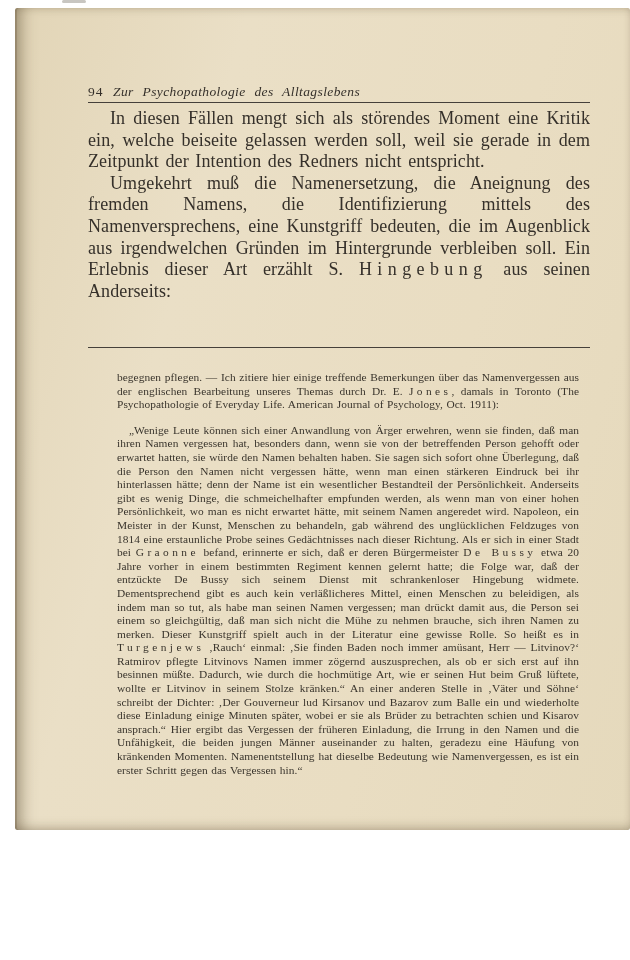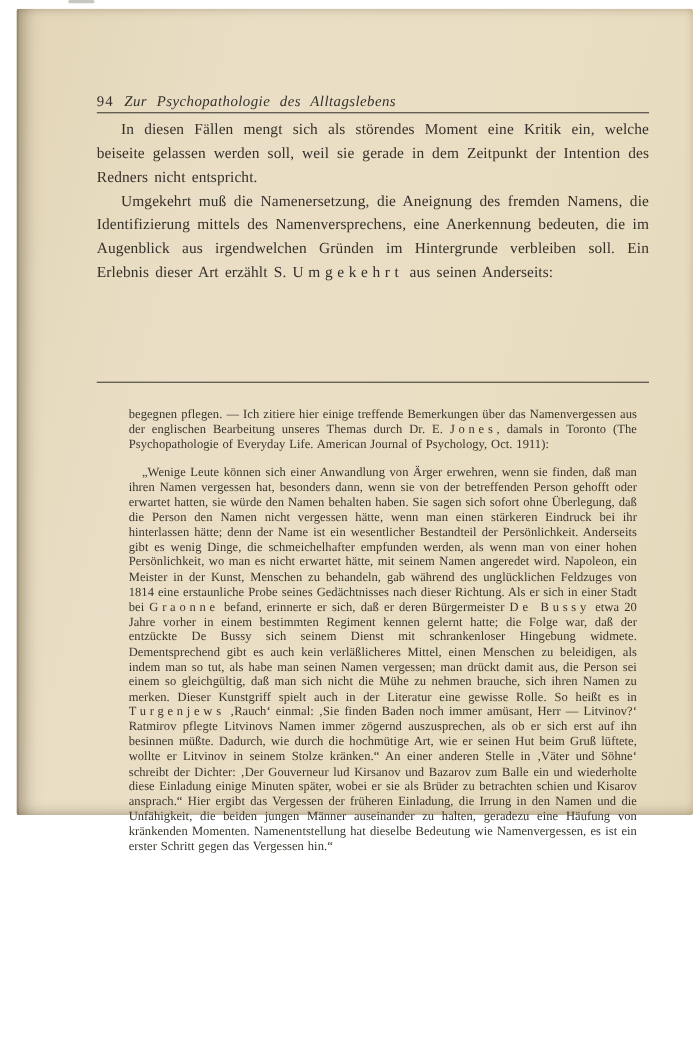--- a/index.html
+++ b/index.html
@@ -7,21 +7,21 @@
     width:630px;height:960px;position:relative;overflow:hidden;
     background:var(--margin_bg,#ffffff);
     font-family:"Liberation Serif","DejaVu Serif",serif;
     -webkit-font-smoothing:antialiased;
   }
   .scan-artifact{
     position:absolute;left:62px;top:0;width:24px;height:3px;
     background:#c8c6c1;border-radius:2px;
   }
   .page{
-    position:absolute;left:15px;top:8px;width:615px;height:733px;
+    position:absolute;left:15px;top:8px;width:615px;height:822px;
     background:linear-gradient(105deg,#e2d5b7 0%,#eadfc6 28%,#e9ddc2 65%,#e5d9bc 100%);
     background-color:var(--paper,#e8dcc2);
     border-radius:2px;
     box-shadow:
       inset 14px 0 16px -9px rgba(88,72,48,.55),
       inset 2px 0 0 rgba(110,92,62,.25),
       inset 0 -9px 12px -8px rgba(88,72,48,.35),
       inset 0 6px 9px -7px rgba(88,72,48,.28),
       inset -6px 0 10px -8px rgba(88,72,48,.22);
   }
@@ -33,21 +33,21 @@
   }
   .page-number{position:absolute;left:0;top:0;letter-spacing:1px;}
   .running-title{
     display:block;text-align:left;font-style:italic;
     letter-spacing:0.4px;word-spacing:5px;
     transform:translateX(25px);
   }
   .body-text{
     position:absolute;left:73px;top:100px;width:502px;
     color:var(--ink,#35302a);
-    font-size:14px;line-height:21.6px;
+    font-size:18px;line-height:21.6px;
     text-align:justify;word-spacing:2px;letter-spacing:0.1px;
   }
   .body-text p{margin:0;}
   .body-text p.indent{text-indent:22px;}
   .footnote-separator{
     position:absolute;left:73px;top:339px;width:502px;height:0;
     border:none;border-top:1.3px solid var(--rule,#45403a);margin:0;
   }
   .footnote-text{
     position:absolute;left:90px;top:351px;width:486px;
@@ -66,21 +66,21 @@
 
 <div class="page">
 
   <div class="page-header">
     <span class="page-number">94</span>
     <span class="running-title">Zur Psychopathologie des Alltagslebens</span>
   </div>
 
   <div class="body-text">
       <p class="indent"><span>In diesen Fällen mengt sich als störendes Moment eine Kritik ein, welche beiseite gelassen werden soll, weil sie gerade in dem Zeitpunkt der Intention des Redners nicht entspricht.</span></p>
-      <p class="indent"><span>Umgekehrt muß die Namenersetzung, die Aneignung des fremden Namens, die Identifizierung mittels des Namenversprechens, eine Anerkennung bedeuten, die im Augenblick aus irgendwelchen Gründen im Hintergrunde verbleiben soll. Ein Erlebnis dieser Art erzählt S. </span><span class="spaced">Umgekehrt</span><span> aus seinen Anderseits:</span></p>
+      <p class="indent"><span>Umgekehrt muß die Namenersetzung, die Aneignung des fremden Namens, die Identifizierung mittels des Namenversprechens, eine Kunstgriff bedeuten, die im Augenblick aus irgendwelchen Gründen im Hintergrunde verbleiben soll. Ein Erlebnis dieser Art erzählt S. </span><span class="spaced">Hingebung</span><span> aus seinen Anderseits:</span></p>
     </div>
 
   <hr class="footnote-separator">
 
   <div class="footnote-text">
       <p><span>begegnen pflegen. — Ich zitiere hier einige treffende Bemerkungen über das Namenvergessen aus der englischen Bearbeitung unseres Themas durch Dr. E. </span><span class="spaced">Jones</span><span>, damals in Toronto (The Psychopathologie of Everyday Life. American Journal of Psychology, Oct. 1911):</span></p>
       <p class="indent"><span>„Wenige Leute können sich einer Anwandlung von Ärger erwehren, wenn sie finden, daß man ihren Namen vergessen hat, besonders dann, wenn sie von der betreffenden Person gehofft oder erwartet hatten, sie würde den Namen behalten haben. Sie sagen sich sofort ohne Überlegung, daß die Person den Namen nicht vergessen hätte, wenn man einen stärkeren Eindruck bei ihr hinterlassen hätte; denn der Name ist ein wesentlicher Bestandteil der Persönlichkeit. Anderseits gibt es wenig Dinge, die schmeichelhafter empfunden werden, als wenn man von einer hohen Persönlichkeit, wo man es nicht erwartet hätte, mit seinem Namen angeredet wird. Napoleon, ein Meister in der Kunst, Menschen zu behandeln, gab während des unglücklichen Feldzuges von 1814 eine erstaunliche Probe seines Gedächtnisses nach dieser Richtung. Als er sich in einer Stadt bei </span><span class="spaced">Graonne</span><span> befand, erinnerte er sich, daß er deren Bürgermeister </span><span class="spaced">De Bussy</span><span> etwa 20 Jahre vorher in einem bestimmten Regiment kennen gelernt hatte; die Folge war, daß der entzückte De Bussy sich seinem Dienst mit schrankenloser Hingebung widmete. Dementsprechend gibt es auch kein verläßlicheres Mittel, einen Menschen zu beleidigen, als indem man so tut, als habe man seinen Namen vergessen; man drückt damit aus, die Person sei einem so gleichgültig, daß man sich nicht die Mühe zu nehmen brauche, sich ihren Namen zu merken. Dieser Kunstgriff spielt auch in der Literatur eine gewisse Rolle. So heißt es in </span><span class="spaced">Turgenjews</span><span> ‚Rauch‘ einmal: ‚Sie finden Baden noch immer amüsant, Herr — Litvinov?‘ Ratmirov pflegte Litvinovs Namen immer zögernd auszusprechen, als ob er sich erst auf ihn besinnen müßte. Dadurch, wie durch die hochmütige Art, wie er seinen Hut beim Gruß lüftete, wollte er Litvinov in seinem Stolze kränken.“ An einer anderen Stelle in ‚Väter und Söhne‘ schreibt der Dichter: ‚Der Gouverneur lud Kirsanov und Bazarov zum Balle ein und wiederholte diese Einladung einige Minuten später, wobei er sie als Brüder zu betrachten schien und Kisarov ansprach.“ Hier ergibt das Vergessen der früheren Einladung, die Irrung in den Namen und die Unfähigkeit, die beiden jungen Männer auseinander zu halten, geradezu eine Häufung von kränkenden Momenten. Namenentstellung hat dieselbe Bedeutung wie Namenvergessen, es ist ein erster Schritt gegen das Vergessen hin.“</span></p>
     </div>
 
 </div>

